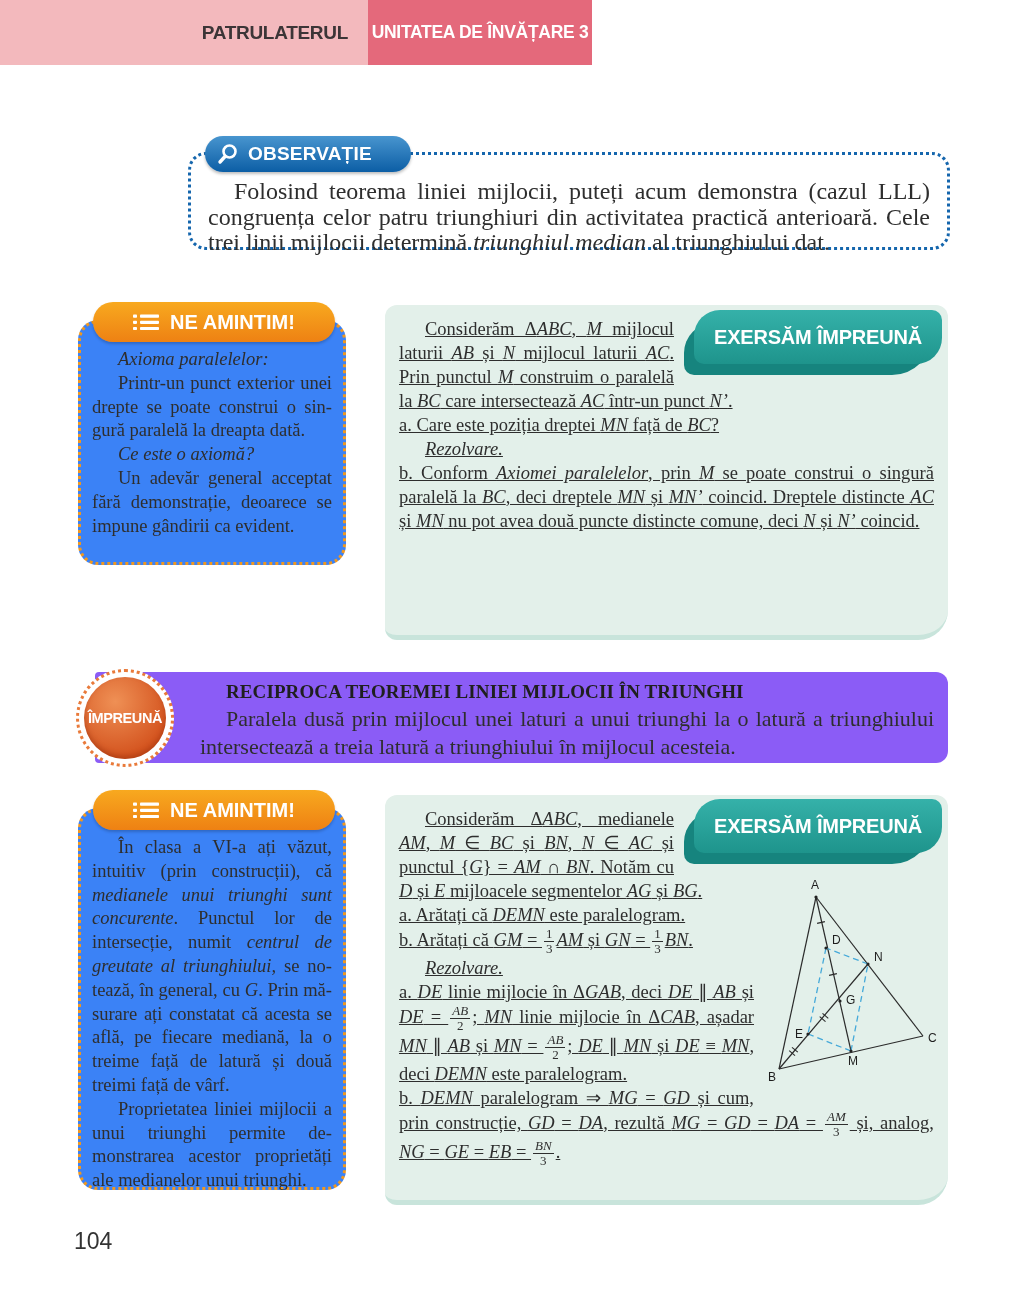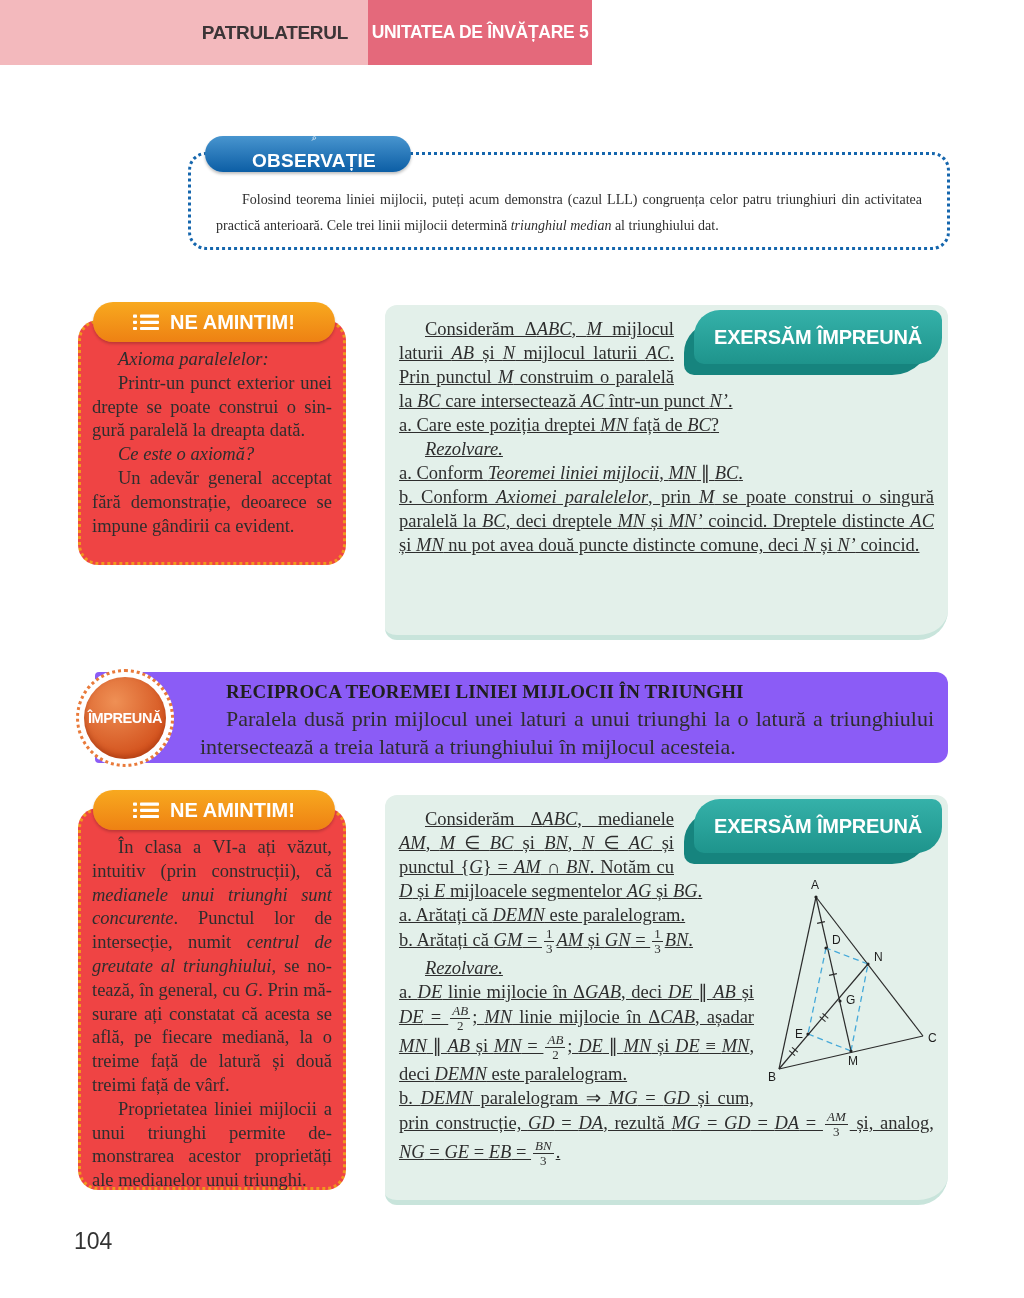--- a/index.html
+++ b/index.html
@@ -10,25 +10,25 @@
   
   .header{position:absolute;top:0;left:0;height:65px;display:flex;justify-content:center;}
   .header-left{width:368px;background:#f3b9bd;display:flex;align-items:center;justify-content:flex-end;padding-right:20px;box-sizing:border-box;}
   .header-left span{font:700 19px "Liberation Sans",sans-serif;color:#3c3537;letter-spacing:-0.3px;}
   .header-right{width:224px;background:#e4697b;display:flex;align-items:center;justify-content:center;}
   .header-right span{font:700 17.5px "Liberation Sans",sans-serif;color:#ffffff;letter-spacing:-0.3px;}
   
   .obs-box{position:absolute;left:188px;top:152px;width:762px;height:98px;border:3px dotted #1566ad;border-radius:18px;box-sizing:border-box;padding:20px 13px 0 13px;}
   .obs-badge{position:absolute;left:14px;top:-19px;width:206px;height:36px;border-radius:18px;
     background:linear-gradient(#4895cf,#0c5ea5);display:flex;align-items:center;gap:9px;padding-left:12px;box-sizing:border-box;
-    box-shadow:0 2px 3px rgba(0,0,0,.25);flex-direction:column;}
+    box-shadow:0 2px 3px rgba(0,0,0,.25);}
   .obs-badge span{font:700 19px "Liberation Sans",sans-serif;color:#fff;letter-spacing:0.2px;}
-  .obs-text{margin:12px;font-size:14px;line-height:25.5px;text-align:justify;text-indent:26px;}
-  
-  .na-box{position:absolute;border:3px dotted #f0981f;border-radius:20px;background:#ef4444;box-sizing:border-box;padding:25px 11px 0 11px;}
+  .obs-text{margin:4px;font-size:24px;line-height:25.5px;text-align:justify;text-indent:26px;}
+  
+  .na-box{position:absolute;border:3px dotted #f0981f;border-radius:20px;background:#3b82f6;box-sizing:border-box;padding:25px 11px 0 11px;}
   .na-badge{position:absolute;top:-21px;left:12px;right:8px;height:40px;border-radius:20px;
     background:linear-gradient(#f8a91f,#ee8113);display:flex;align-items:center;justify-content:center;gap:11px;
     box-shadow:0 2px 3px rgba(0,0,0,.2);}
   .na-badge span{font:700 20px "Liberation Sans",sans-serif;color:#fff;}
   .na-box p{margin:0;font-size:18.5px;line-height:23.8px;text-align:justify;text-indent:26px;}
   
   .ex-box{position:absolute;background:#e3f0ea;border-radius:12px 12px 30px 12px;border-bottom:5px solid #c8e4db;
     box-sizing:border-box;padding:12px 14px 0 14px;font-size:18.5px;line-height:24px;}
   .ex-box p{margin:0;text-align:justify;text-decoration:underline;}
   .ex-float{float:right;position:relative;width:258px;margin:0 -8px 4px 10px;}
@@ -58,21 +58,21 @@
   .fig-label{font:12px "Liberation Sans",sans-serif;fill:#1d1d1d;}
 </style>
 </head>
 <body>
 
 <div class="header">
   <div class="header-left">
     <span>PATRULATERUL</span>
   </div>
   <div class="header-right">
-    <span>UNITATEA DE ÎNVĂȚARE 5</span>
+    <span>UNITATEA DE ÎNVĂȚARE 3</span>
   </div>
 </div>
 
 <div class="obs-box">
   <div class="obs-badge">
     <svg width="22" height="22" viewBox="0 0 22 22">
       <circle cx="12.5" cy="8.5" r="6" fill="none" stroke="#ffffff" stroke-width="2.6"></circle>
       <line x1="8" y1="13.5" x2="3" y2="19" stroke="#ffffff" stroke-width="3.4" stroke-linecap="round"></line>
     </svg>
     <span>OBSERVAȚIE</span>
@@ -101,21 +101,20 @@
 <div class="ex-box" style="left:385px;top:305px;width:563px;height:335px;">
   <div class="ex-float" style="height:66px;margin-top:-7px;">
     <div class="ex-badge-dark"></div>
     <div class="ex-badge">
       <span>EXERSĂM ÎMPREUNĂ</span>
     </div>
   </div>
   <p class="ind"><span>Considerăm Δ</span><span class="i">ABC</span><span>, </span><span class="i">M</span><span> mijlo­cul laturii </span><span class="i">AB</span><span> și </span><span class="i">N</span><span> mijlocul laturii </span><span class="i">AC</span><span>. Prin punctul </span><span class="i">M</span><span> construim o para­lelă la </span><span class="i">BC</span><span> care intersectează </span><span class="i">AC</span><span> într-un punct </span><span class="i">N’</span><span>.</span></p>
   <p><span>a. Care este poziția dreptei </span><span class="i">MN</span><span> față de </span><span class="i">BC</span><span>?</span></p>
   <p class="ind"><span class="i">Rezolvare.</span></p>
-  <p><span>a. Conform </span><span class="i">Teoremei liniei mijlocii</span><span>, </span><span class="i">MN</span><span> ∥ </span><span class="i">BC</span><span>.</span></p>
   <p><span>b. Conform </span><span class="i">Axiomei paralelelor</span><span>, prin </span><span class="i">M</span><span> se poate construi o sin­gură paralelă la </span><span class="i">BC</span><span>, deci dreptele </span><span class="i">MN</span><span> și </span><span class="i">MN’</span><span> coincid. Dreptele distincte </span><span class="i">AC</span><span> și </span><span class="i">MN</span><span> nu pot avea două puncte distincte comune, deci </span><span class="i">N</span><span> și </span><span class="i">N’</span><span> coincid.</span></p>
 </div>
 
 <div class="rec-strip">
   <h3>RECIPROCA TEOREMEI LINIEI MIJLOCII ÎN TRIUNGHI</h3>
   <p><span>Paralela dusă prin mijlocul unei laturi a unui triunghi la o latură a triunghiului inter­sectează a treia latură a triunghiului în mijlocul acesteia.</span></p>
 </div>
 <div class="rec-circle">
   <div class="rec-circle-inner">
     <span>ÎMPREUNĂ</span>

